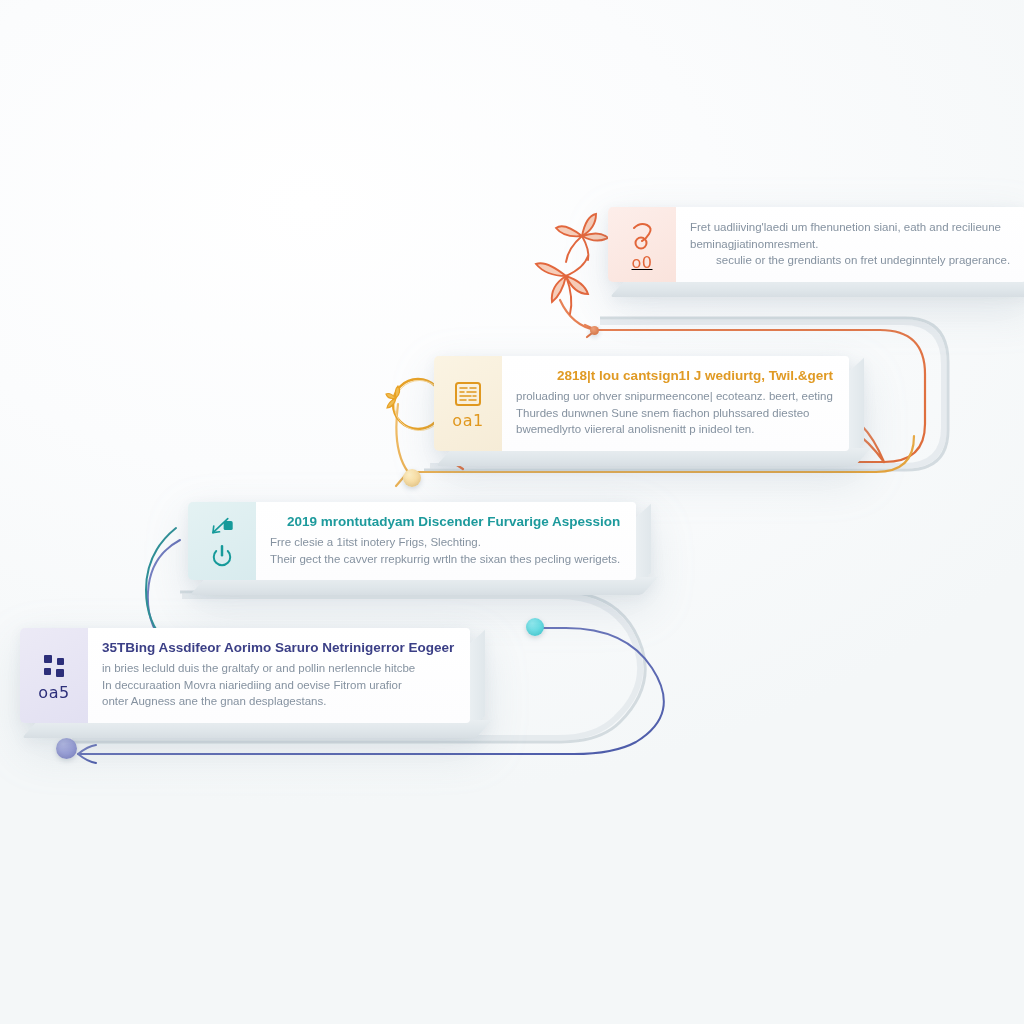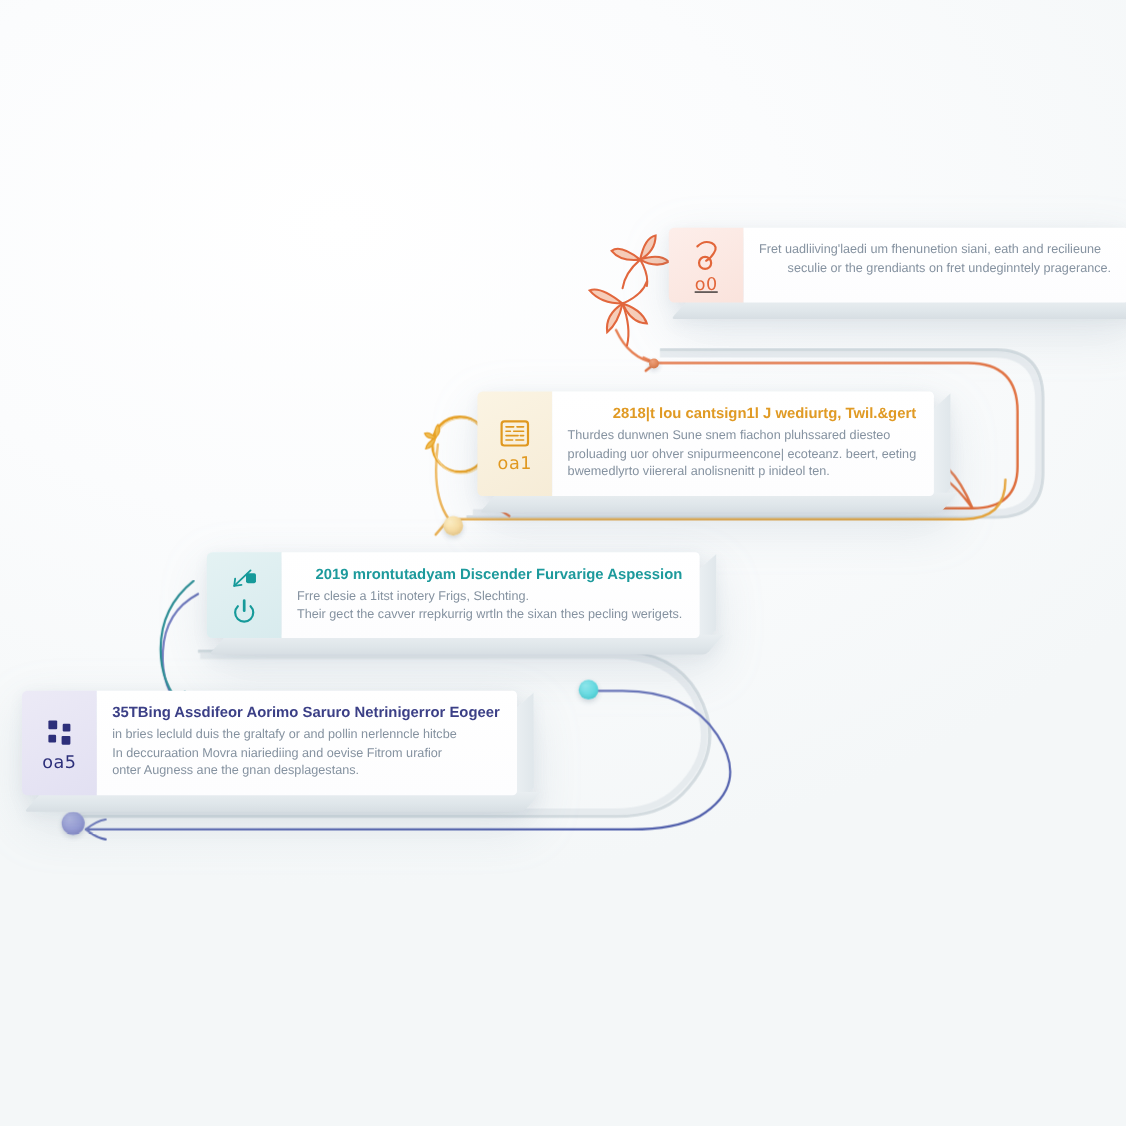--- a/index.html
+++ b/index.html
@@ -184,37 +184,38 @@
 
     <div class="tile">
       <svg class="glyph" viewBox="0 0 34 34">
         <path d="M9,9 q6,-6 13,-3 q6,3 2,9 q-3,5 -7,7" fill="none" stroke="currentColor" stroke-width="2" stroke-linecap="round"></path>
         <circle cx="16" cy="24" r="5.5" fill="none" stroke="currentColor" stroke-width="2"></circle>
       </svg>
       <span class="code">o0</span>
     </div>
     <div class="body">
       <div class="line">Fret uadliiving'laedi um fhenunetion siani, eath and recilieune</div>
+      <div class="line">beminagjiatinomresment.</div>
       <div class="line indent">seculie or the grendiants on fret undeginntely pragerance.</div>
     </div>
   </div>
 
   <div class="node n2" style="left:434px; top:356px;">
     <span class="side"></span>
     <div class="tile">
       <svg class="glyph" viewBox="0 0 34 34">
         <rect x="5" y="6" width="24" height="22" rx="2.5" fill="none" stroke="currentColor" stroke-width="2"></rect>
         <path d="M9,11 h7 M19,11 h6 M9,15 h4 M16,15 h9 M9,19 h11 M22,19 h3 M9,23 h6 M18,23 h7" stroke="currentColor" stroke-width="1.5" stroke-linecap="round"></path>
       </svg>
       <span class="code">oa1</span>
     </div>
     <div class="body">
       <div class="title">2818|t lou cantsign1l J wediurtg, Twil.&amp;gert</div>
+      <div class="line">proluading uor ohver snipurmeencone| ecoteanz. beert, eeting</div>
       <div class="line">Thurdes dunwnen Sune snem fiachon pluhssared diesteo</div>
-      <div class="line">proluading uor ohver snipurmeencone| ecoteanz. beert, eeting</div>
       <div class="line">bwemedlyrto viiereral anolisnenitt p inideol ten.</div>
     </div>
   </div>
 
   <div class="node n3" style="left:188px; top:502px;">
     <span class="side"></span>
     <div class="tile">
       <svg class="glyph" viewBox="0 0 34 34" style="height:28px;">
         <path d="M6,25 L24,8" stroke="currentColor" stroke-width="2" stroke-linecap="round"></path>
         <path d="M6,25 l1,-8 m-1,8 l8,-1" stroke="currentColor" stroke-width="2" stroke-linecap="round" fill="none"></path>

